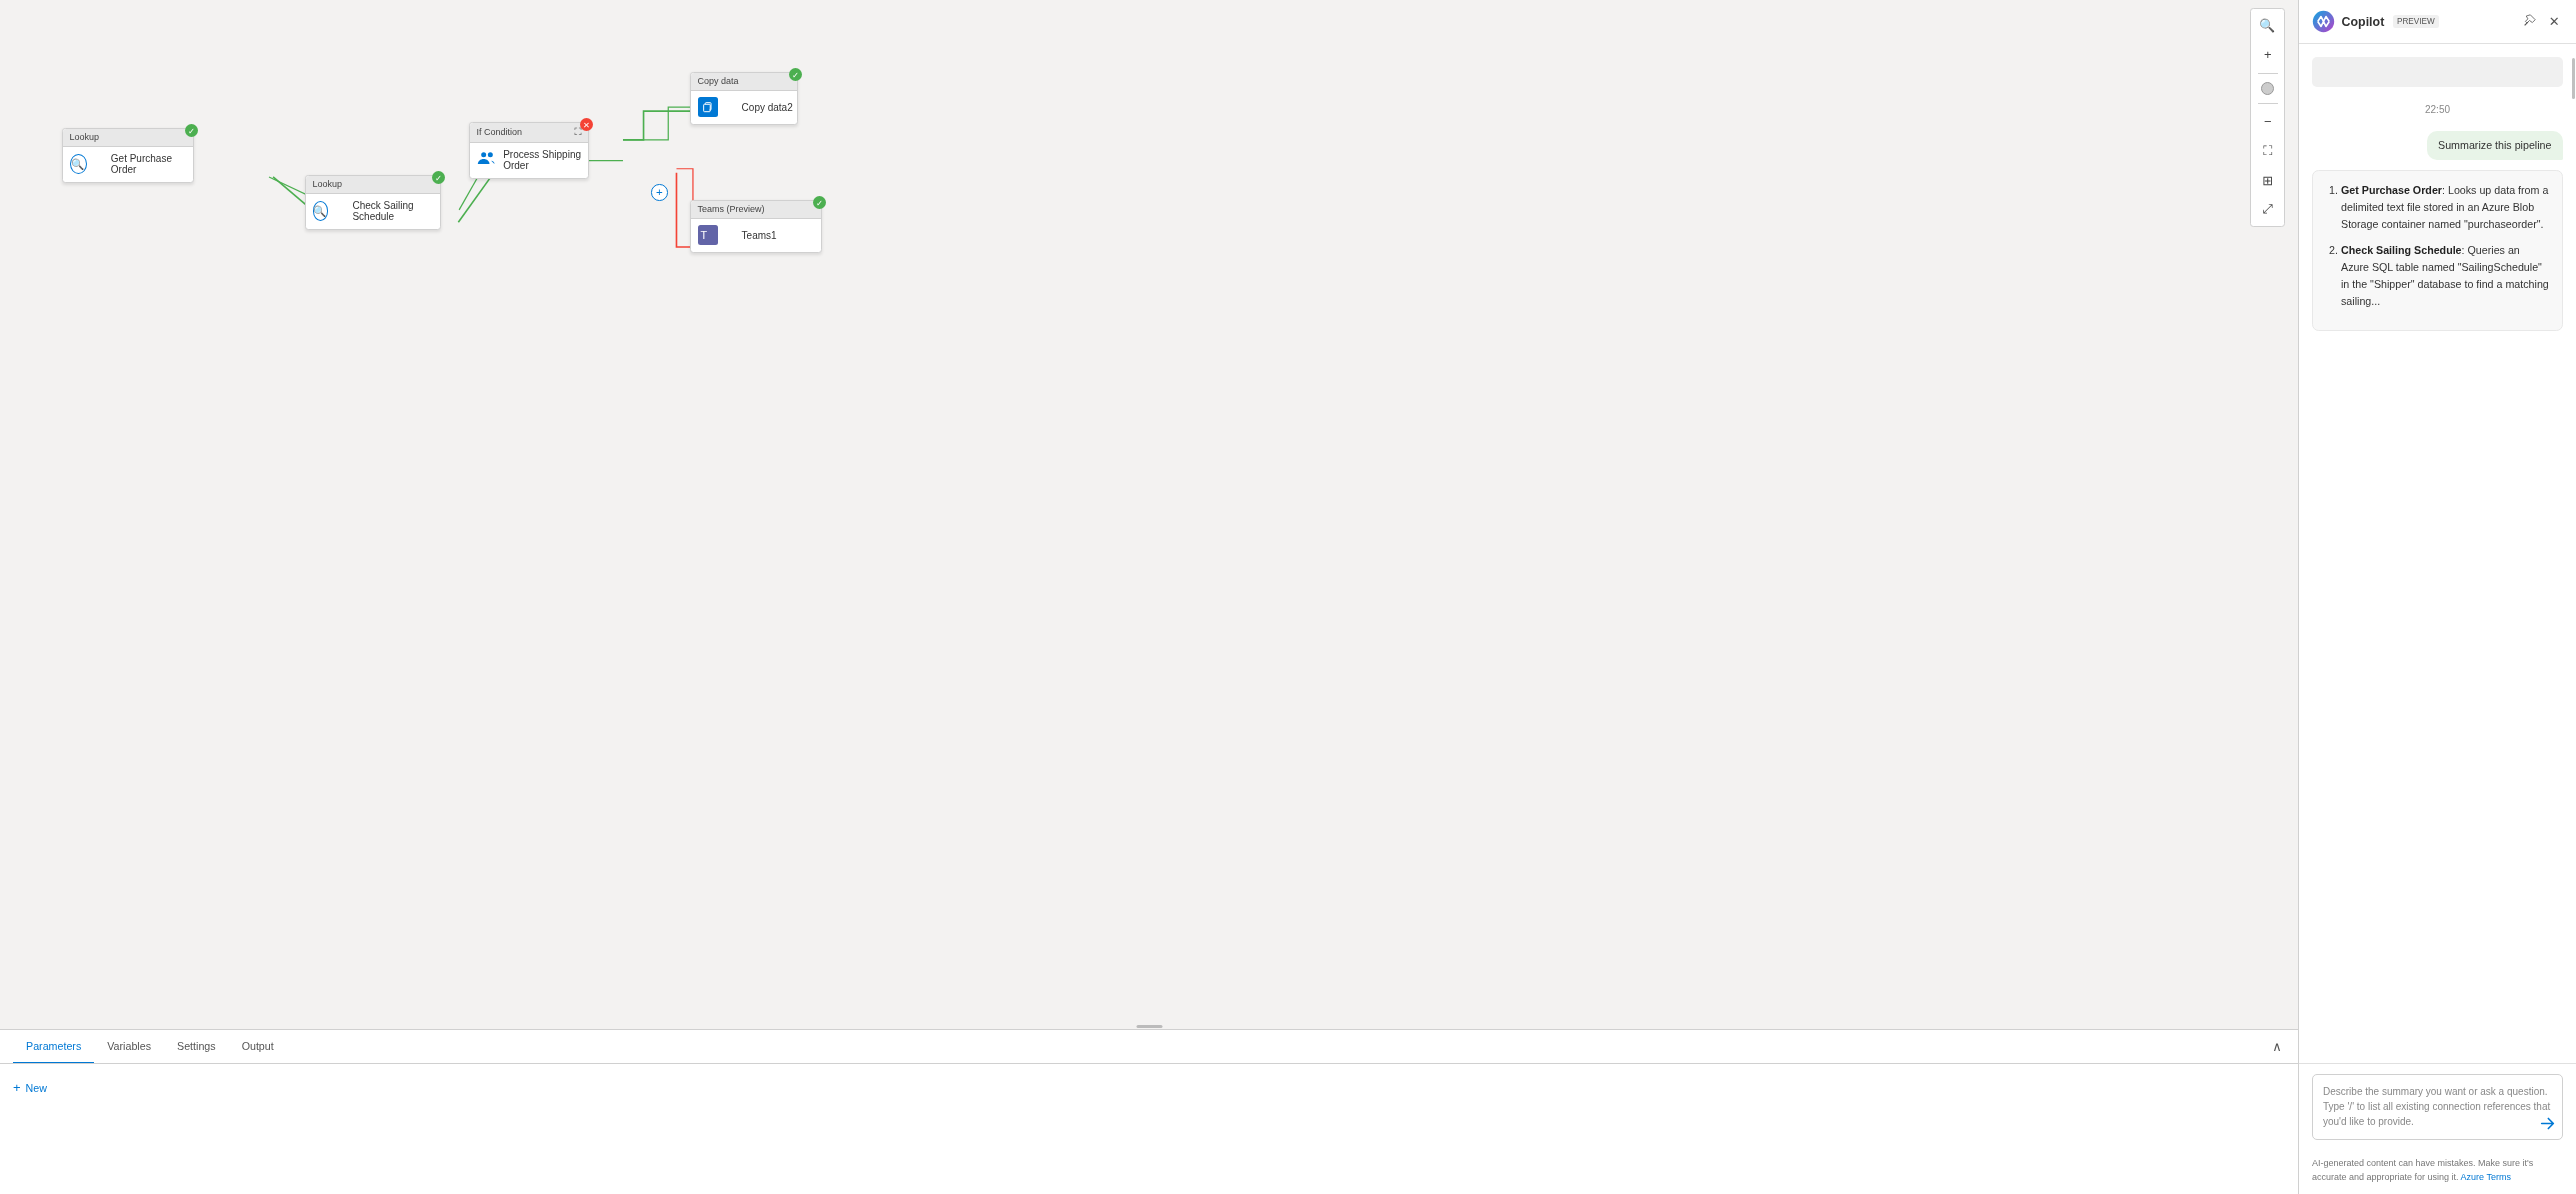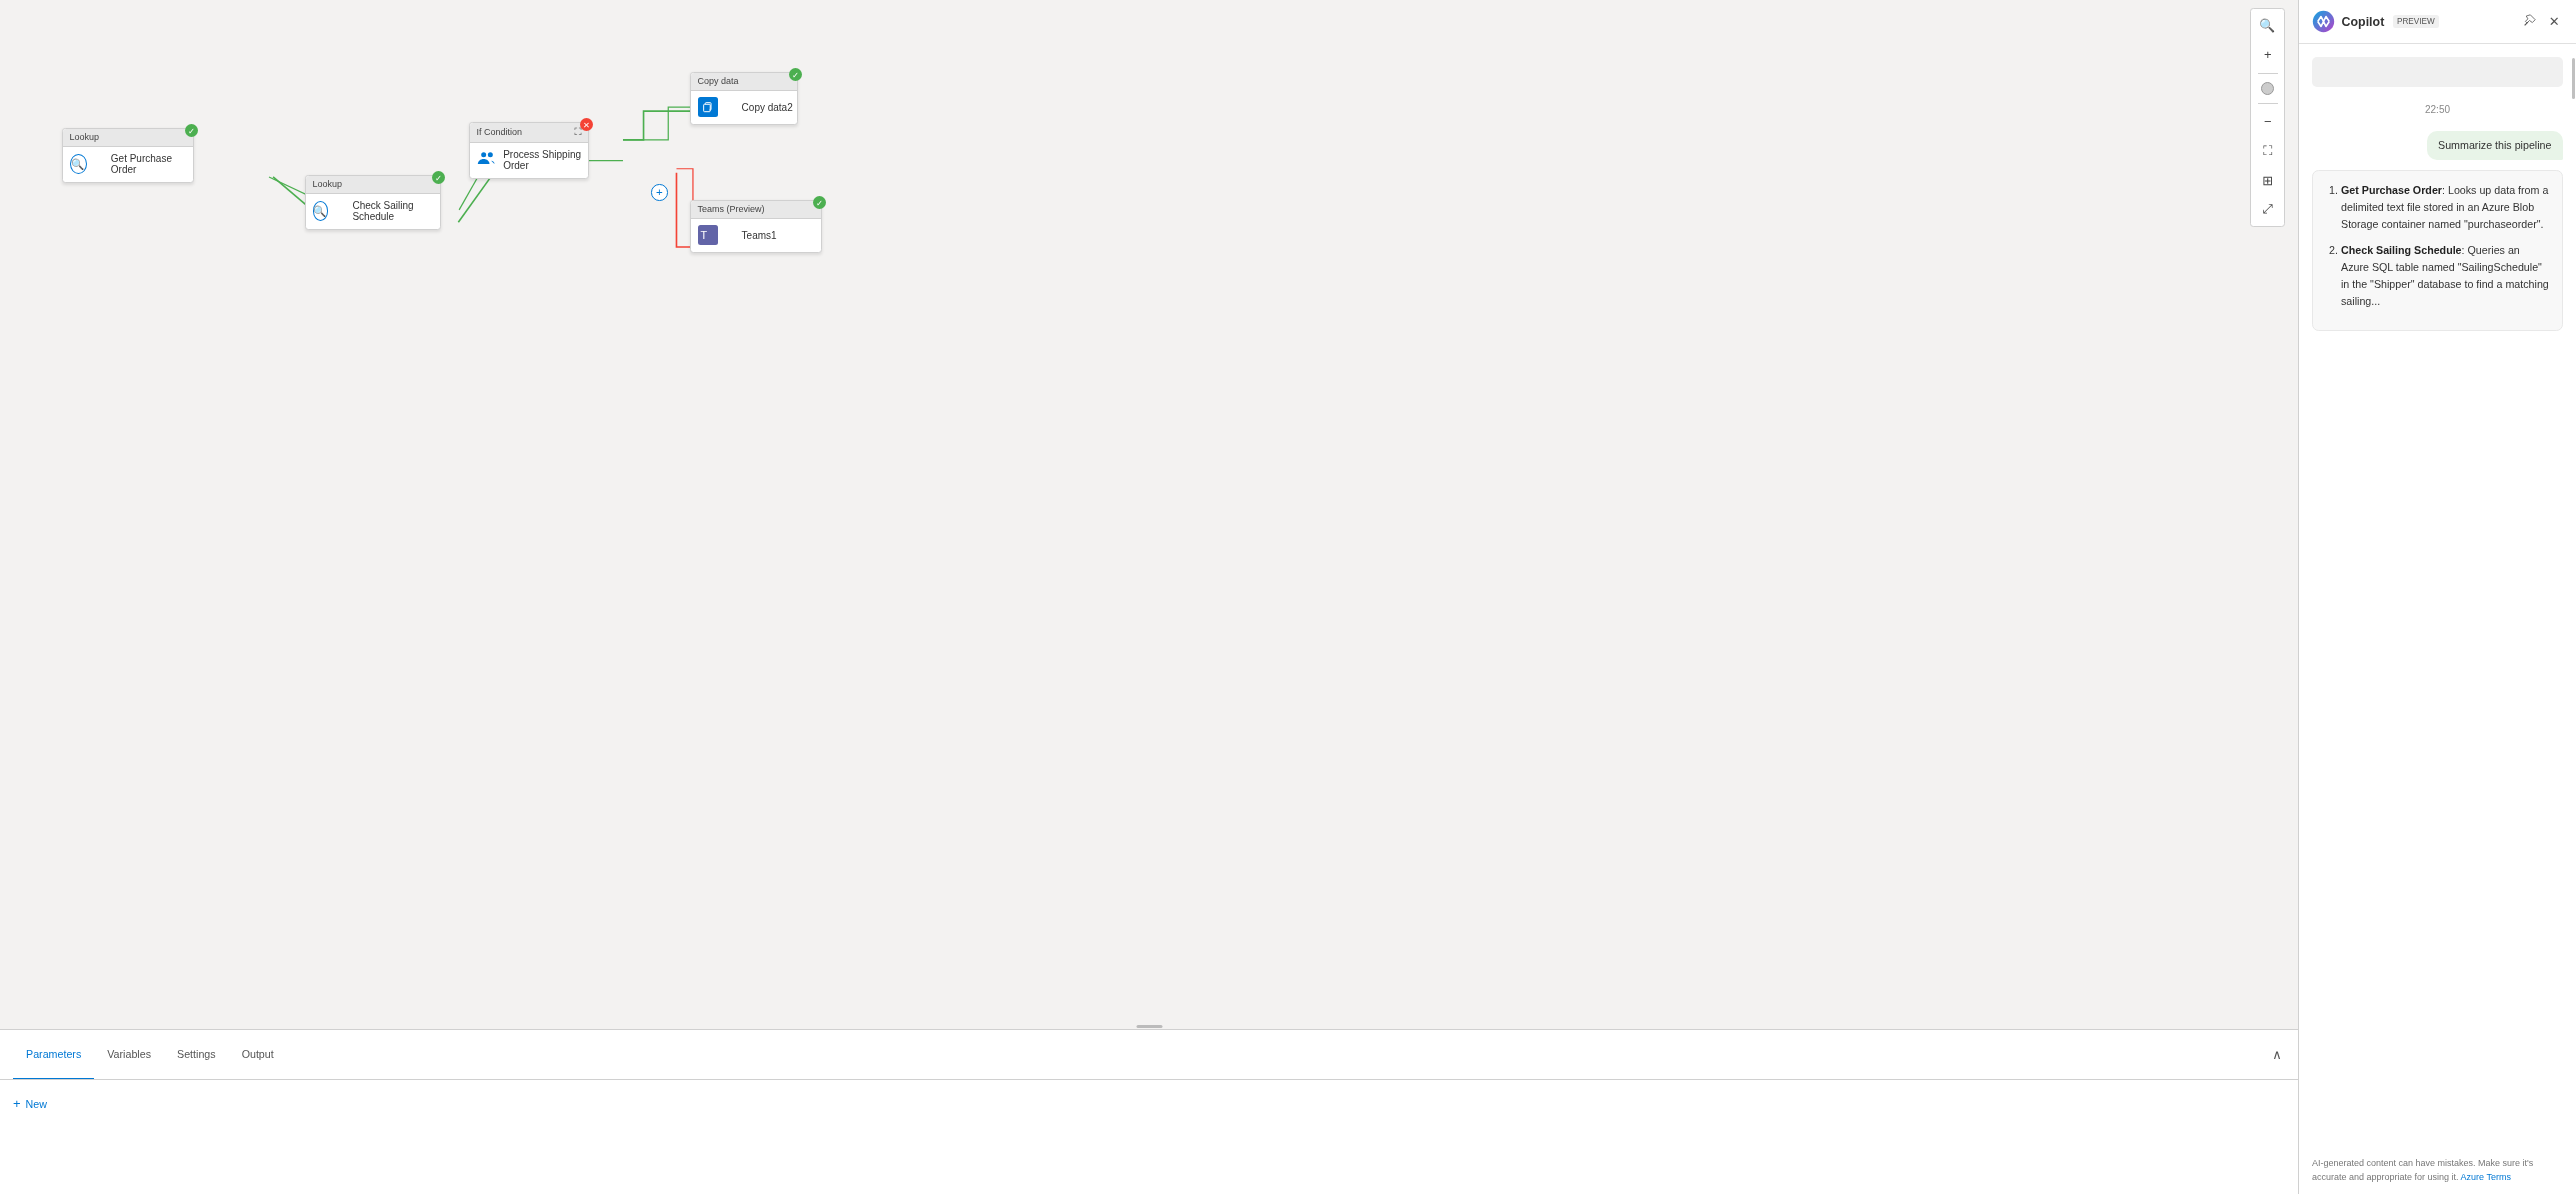--- a/index.html
+++ b/index.html
@@ -179,21 +179,21 @@
       padding: 0 13px;
       border-bottom: 0.8px solid #d0d0d0;
       background: white;
       justify-content: space-between;
     }
     .tab-list {
       display: flex;
       gap: 0;
     }
     .tab {
-      padding: 18px 13px;
+      padding: 10px 13px;
       cursor: pointer;
       font-size: 10.7px;
       color: #555;
       border-bottom: 1.6px solid transparent;
     }
     .tab.active {
       color: #0078d4;
       border-bottom: 1.6px solid #0078d4;
       font-weight: 500;
     }
@@ -615,19 +615,32 @@
           <span>Queries an Azure SQL table named "SailingSchedule" in the "Shipper" database to find a matching sailing...</span>
         </li>
       </ol>
     </div>
   </div>
 
   <div style="position: absolute; right: 0; top: 41px; bottom: 132px; width: 5px;">
     <div style="width: 3.3px; height: 41px; background: #c0c0c0; border-radius: 1.6px; margin: 16.5px auto 0; position: relative;"></div>
   </div>
 
+  <div class="copilot-input-area">
+    <div class="copilot-input-box" style="position: relative;">
+      <div class="copilot-input-text">
+        <span>Describe the summary you want or ask a question.</span><br>
+        <span>Type '/' to list all existing connection references that you'd like to provide.</span>
+      </div>
+      <button class="send-btn" style="position: absolute; bottom: 5px; right: 6.6px;">
+        <svg width="15" height="15" viewBox="0 0 18 18" fill="#0078d4">
+          <path d="M2 9L16 9M16 9L10 3M16 9L10 15" stroke="#0078d4" stroke-width="2" fill="none" stroke-linecap="round" stroke-linejoin="round"></path>
+        </svg>
+      </button>
+    </div>
+  </div>
 
   <div class="copilot-footer">
     <span>AI-generated content can have mistakes. Make sure it's accurate and appropriate for using it. </span>
     <a href="#">Azure Terms</a>
   </div>
 </div>
 
 
 </body></html>

